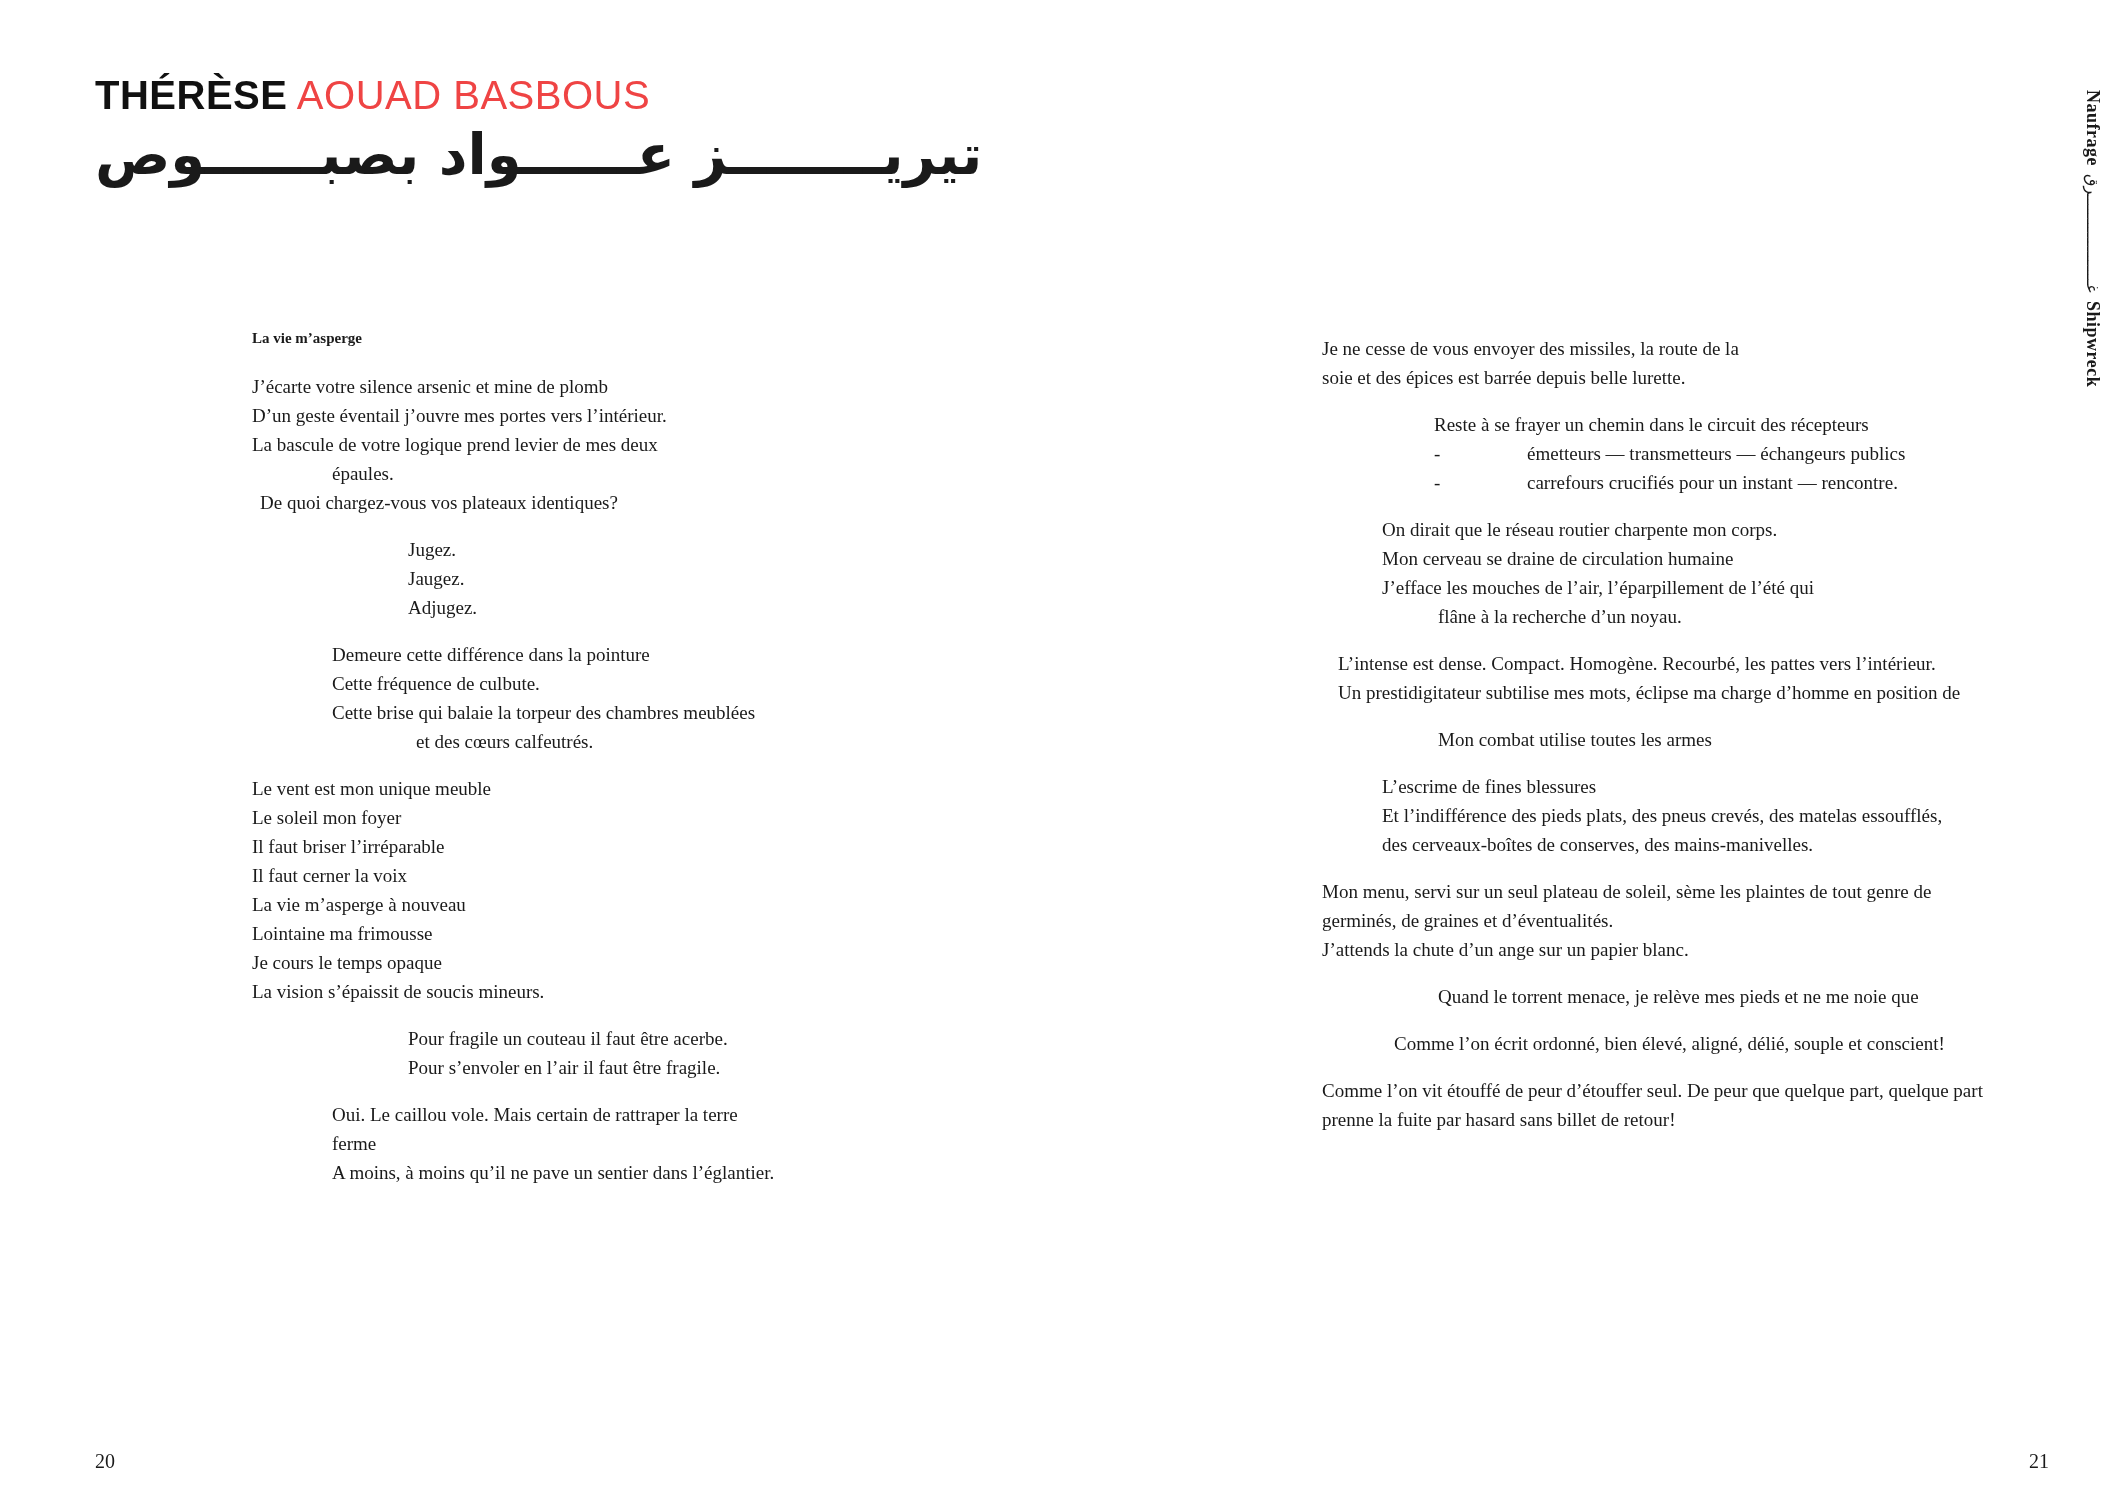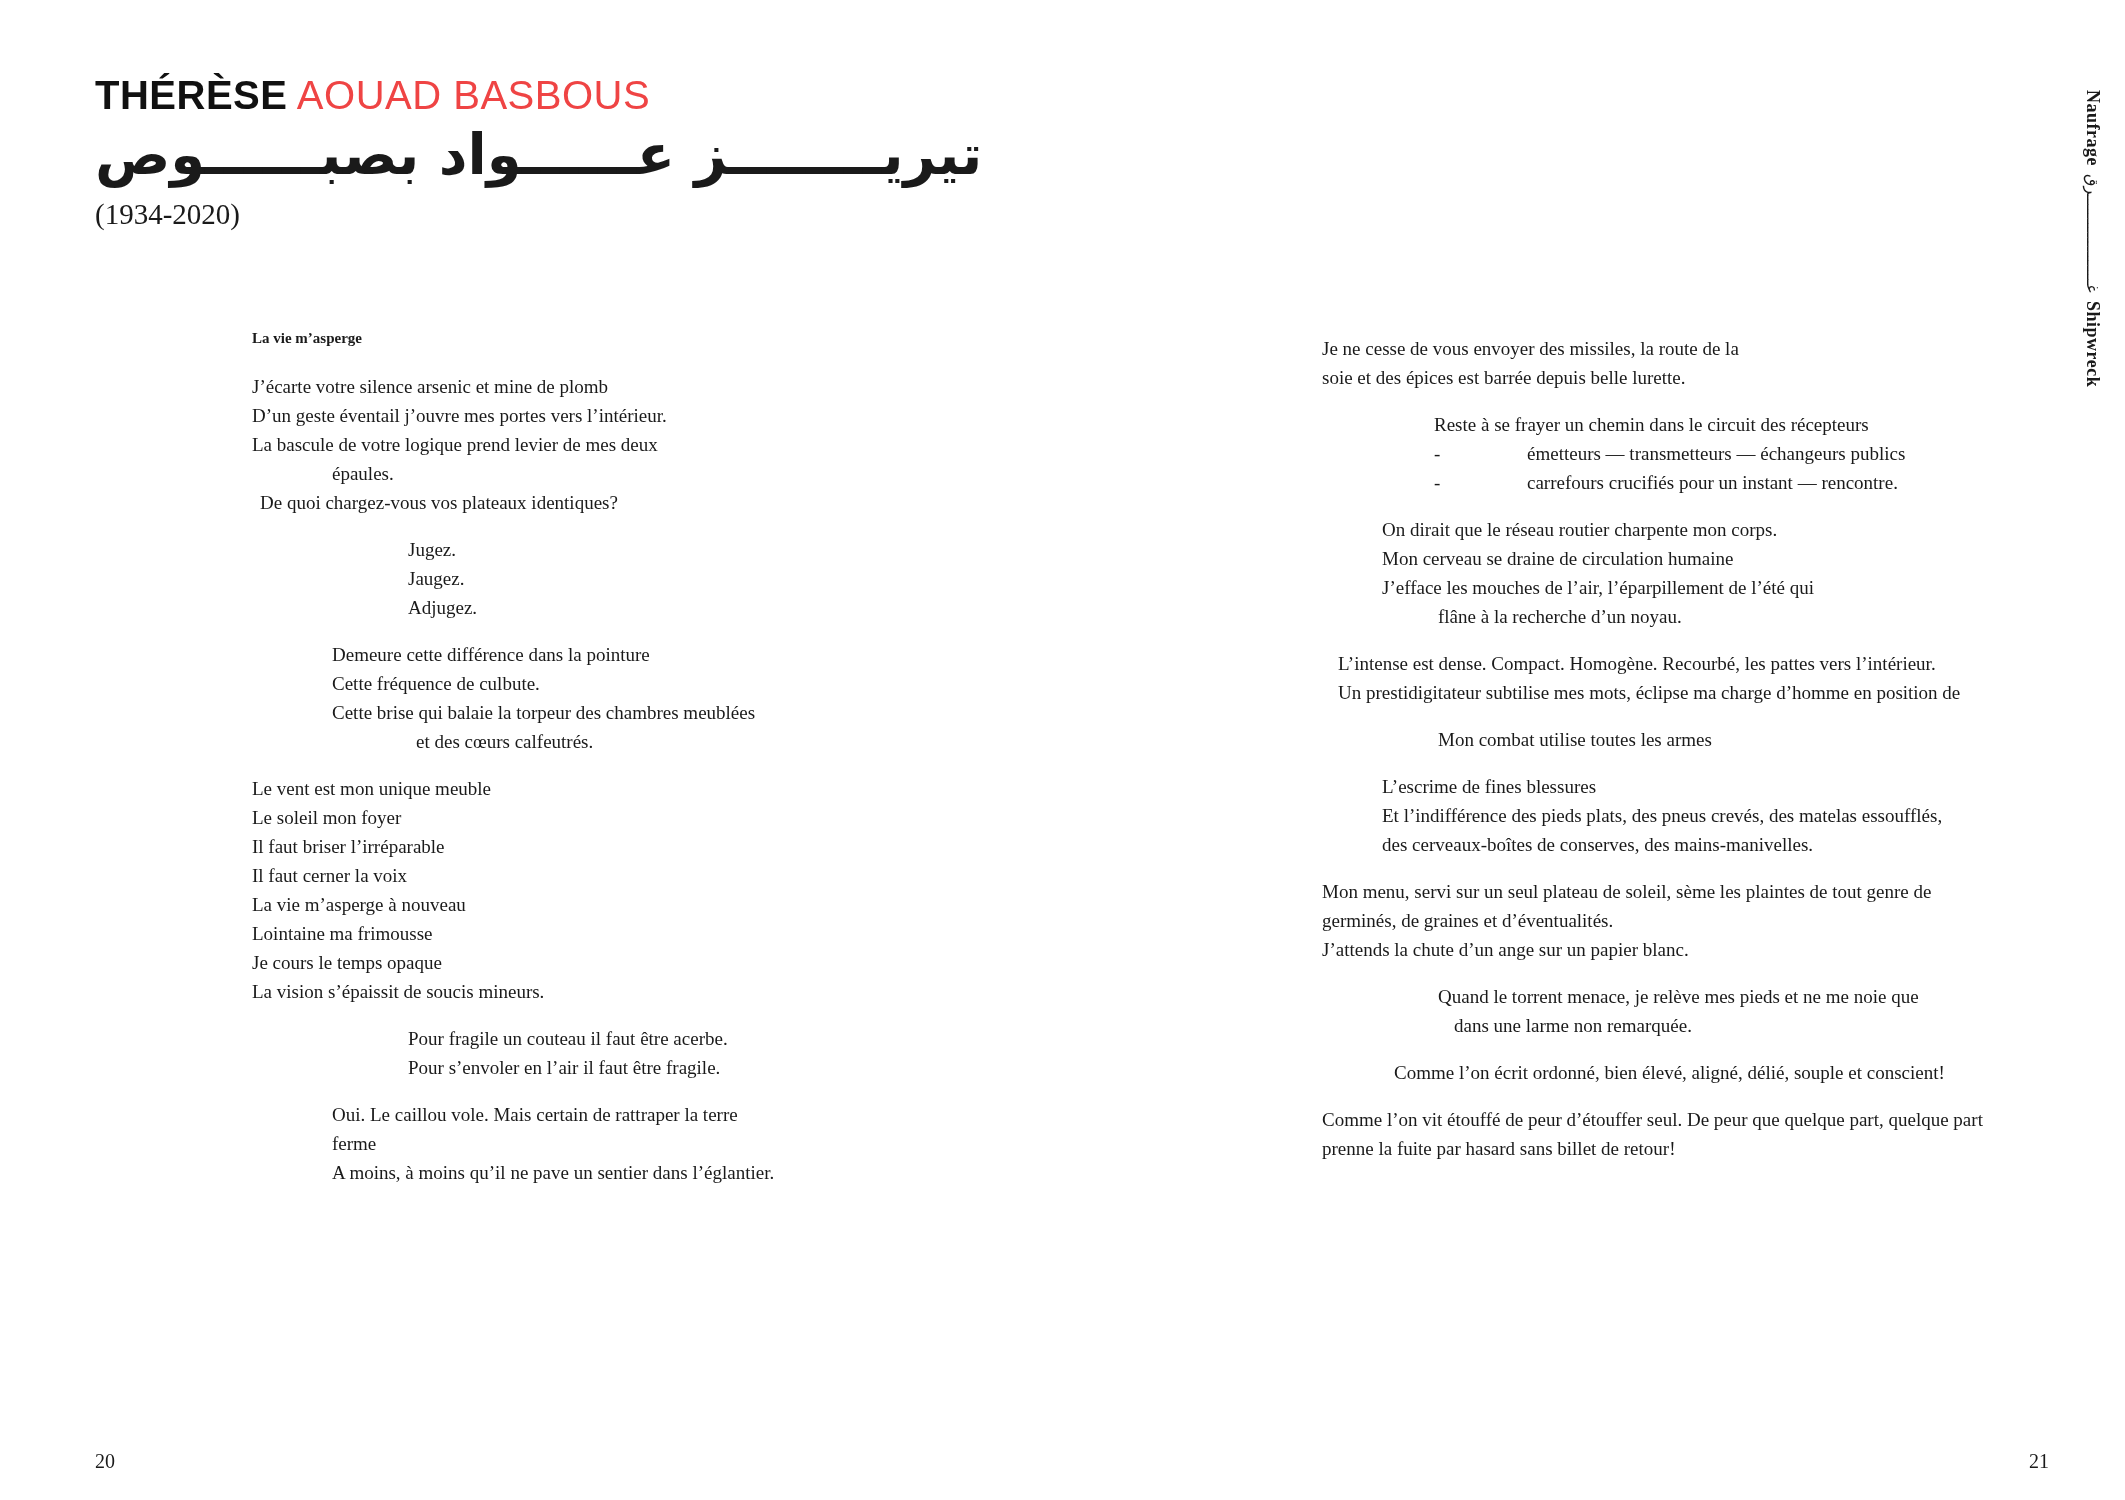--- a/index.html
+++ b/index.html
@@ -81,21 +81,20 @@
 </head>
 <body>
 
 <div class="spread">
 
   <div class="header">
     <div class="author">
       <span class="b">THÉRÈSE</span><span class="r"> AOUAD BASBOUS</span>
     </div>
     <div class="arabic-name">تيريــــــــز عــــــواد بصبــــــوص</div>
-    <div class="dates">(1934-2020)</div>
   </div>
 
   <div class="side-label">
     <span class="vtext">Naufrage</span>
     <span class="vtext ar">غـــــــــــــــــــرق</span>
     <span class="vtext">Shipwreck</span>
   </div>
 
   <h2 class="poem-title">La vie m’asperge</h2>
 
@@ -139,21 +138,20 @@
       <div class="poem-line gap" style="padding-left: 16px;">L’intense est dense. Compact. Homogène. Recourbé, les pattes vers l’intérieur.</div>
       <div class="poem-line" style="padding-left: 16px;">Un prestidigitateur subtilise mes mots, éclipse ma charge d’homme en position de</div>
       <div class="poem-line gap" style="padding-left: 116px;">Mon combat utilise toutes les armes</div>
       <div class="poem-line gap" style="padding-left: 60px;">L’escrime de fines blessures</div>
       <div class="poem-line" style="padding-left: 60px;">Et l’indifférence des pieds plats, des pneus crevés, des matelas essoufflés,</div>
       <div class="poem-line" style="padding-left: 60px;">des cerveaux-boîtes de conserves, des mains-manivelles.</div>
       <div class="poem-line gap" style="padding-left: 0px;">Mon menu, servi sur un seul plateau de soleil, sème les plaintes de tout genre de</div>
       <div class="poem-line" style="padding-left: 0px;">germinés, de graines et d’éventualités.</div>
       <div class="poem-line" style="padding-left: 0px;">J’attends la chute d’un ange sur un papier blanc.</div>
       <div class="poem-line gap" style="padding-left: 116px;">Quand le torrent menace, je relève mes pieds et ne me noie que</div>
-      <div class="poem-line" style="padding-left: 132px;">dans une larme non remarquée.</div>
       <div class="poem-line gap" style="padding-left: 72px;">Comme l’on écrit ordonné, bien élevé, aligné, délié, souple et conscient!</div>
       <div class="poem-line gap" style="padding-left: 0px;">Comme l’on vit étouffé de peur d’étouffer seul. De peur que quelque part, quelque part</div>
       <div class="poem-line" style="padding-left: 0px;">prenne la fuite par hasard sans billet de retour!</div>
     </section>
 
   <div class="pagenum pagenum-left">20</div>
   <div class="pagenum pagenum-right">21</div>
 
 </div>
 

